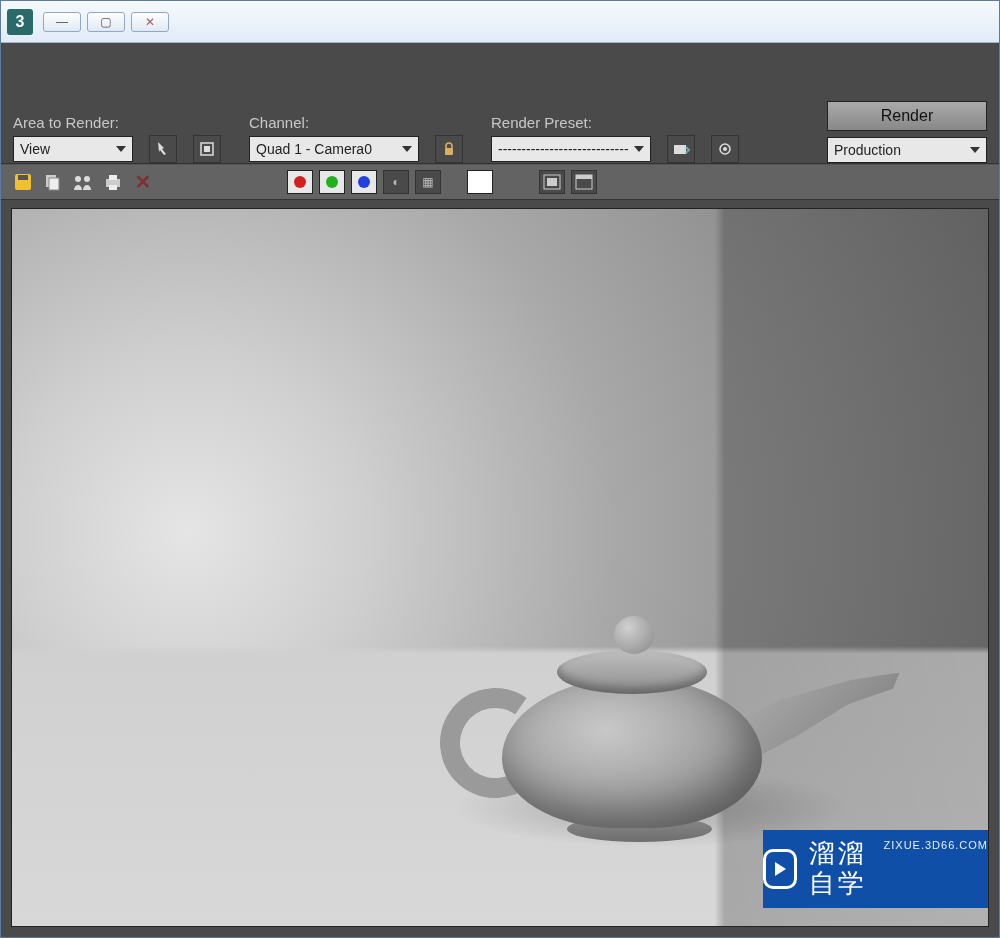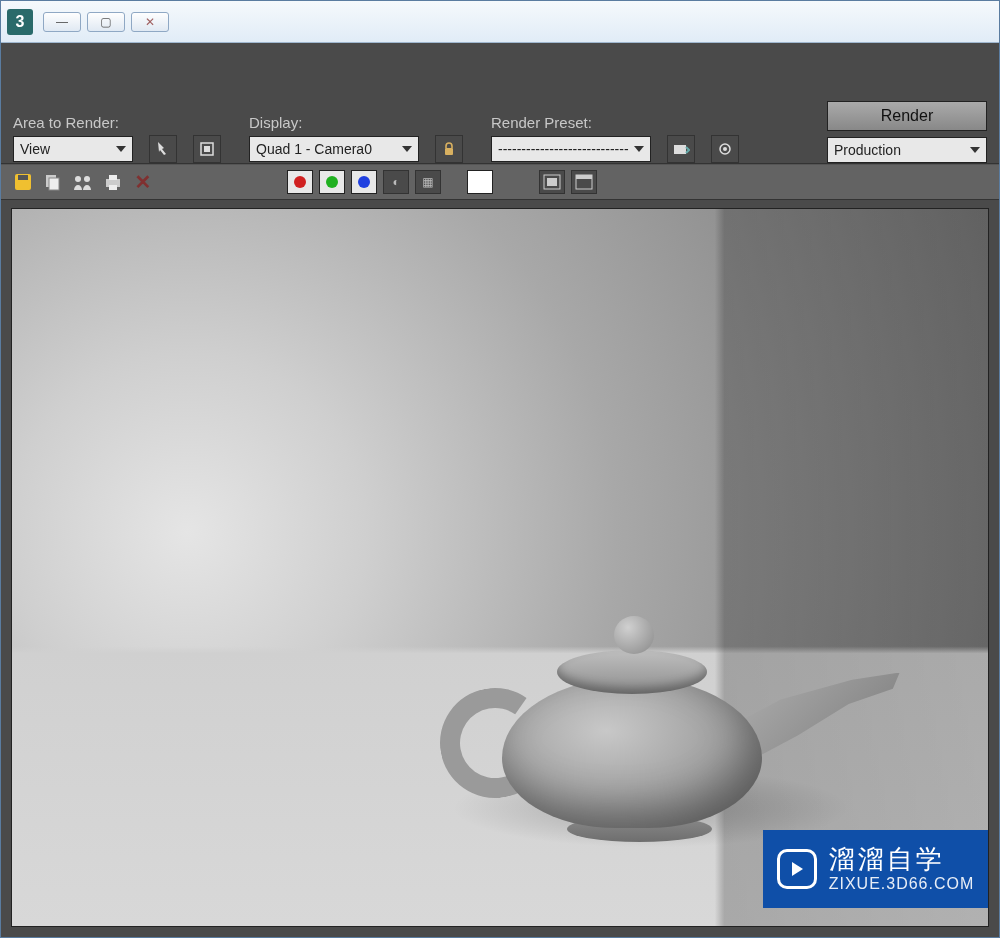--- a/index.html
+++ b/index.html
@@ -175,23 +175,23 @@
 }
 
 .watermark{
   position:absolute;right:0;bottom:18px;width:225px;height:78px;
   background:#0f4fa8;display:flex;align-items:center;justify-content:center;gap:12px;
 }
 .wm-icon{
   width:40px;height:40px;border:3px solid #fff;border-radius:10px;
   display:flex;align-items:center;justify-content:center;color:#fff;
 }
-.wm-text{color:#fff;display:flex;flex-direction:column;line-height:1.15;}
+.wm-text{color:#fff;display:flex;flex-direction:row;line-height:1.15;}
 .wm-cn{font-size:26px;letter-spacing:3px;font-weight:500;}
-.wm-en{font-size:16px;letter-spacing:1px;opacity:.9;}
+.wm-en{font-size:11px;letter-spacing:1px;opacity:.9;}
 </style>
 </head>
 <body>
 
 <div class="window">
 
   <div class="titlebar">
     <div class="app-icon"></div>
     <div class="win-controls">
       <div class="win-btn">—</div>
@@ -218,21 +218,21 @@
           <div class="icon-btn">
             <svg viewBox="0 0 18 18">
                 <rect x="3" y="3" width="12" height="12" fill="none" stroke="#ddd" stroke-width="1.5"></rect>
                 <rect x="6" y="6" width="6" height="6" fill="#ddd"></rect>
               </svg>
           </div>
         </div>
       </div>
 
       <div class="section">
-        <div class="section-label">Display:</div>
+        <div class="section-label">Channel:</div>
         <div class="ctl-row">
           <div class="select" style="width:170px;">
             <span>Quad 1 - Camera0</span>
             <span class="arrow"></span>
           </div>
           <div class="icon-btn">
             <svg viewBox="0 0 18 18">
                 <rect x="5" y="8" width="8" height="7" rx="1" fill="#d8b060"></rect>
                 <path d="M6 8v-2a3 3 0 016 0v2" fill="none" stroke="#d8b060" stroke-width="1.6"></path>
               </svg>

